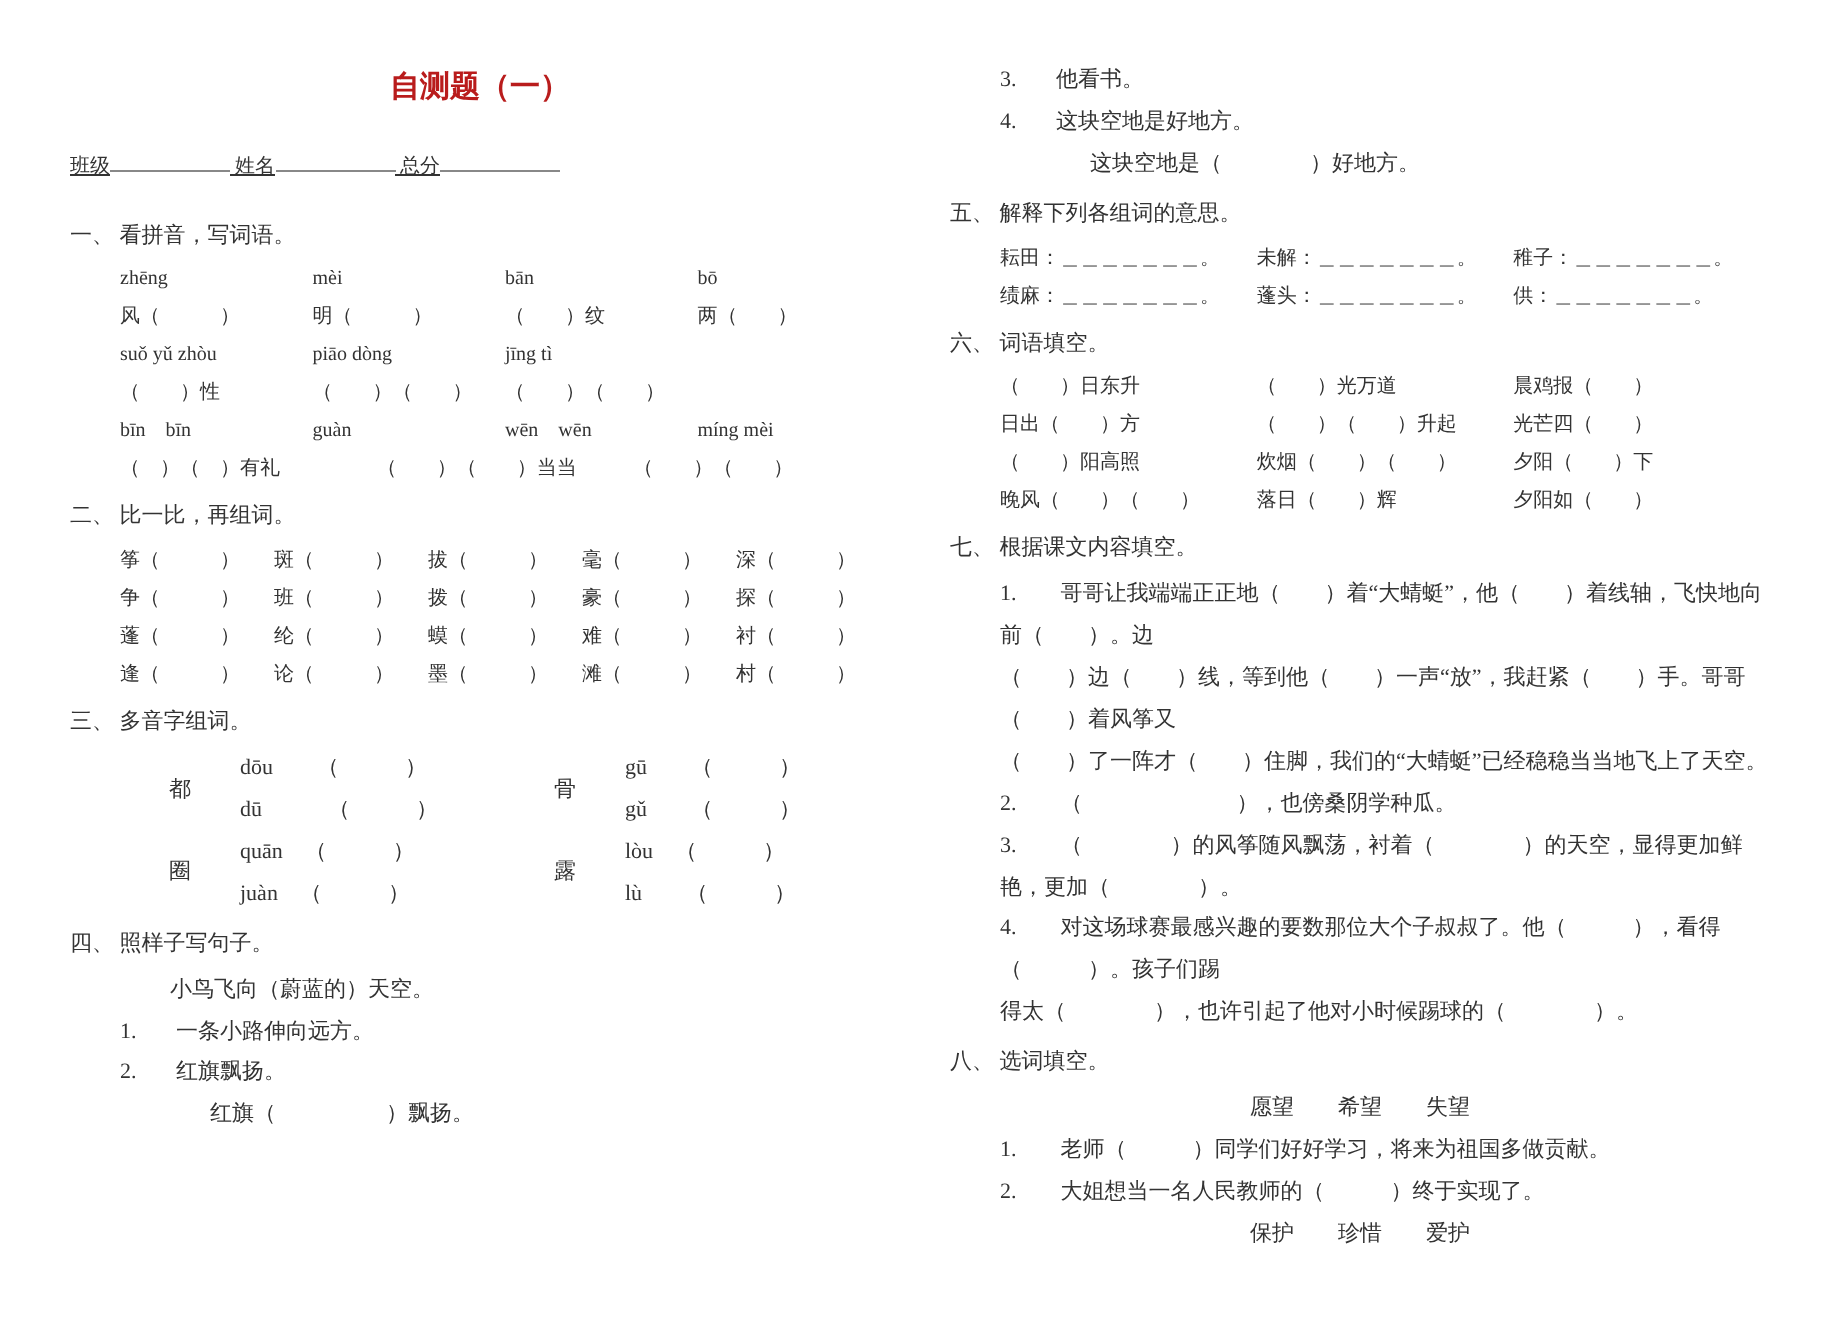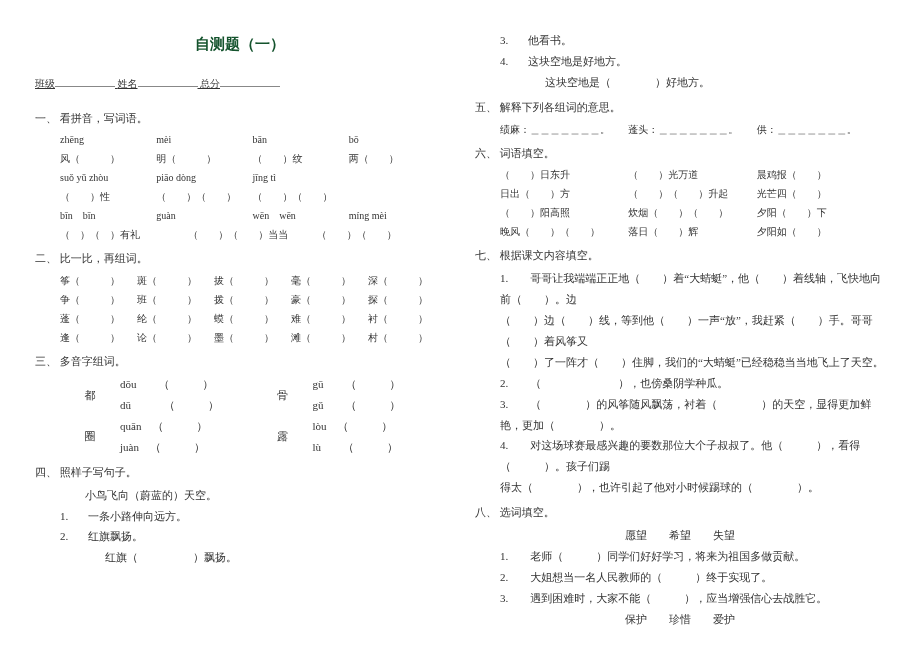--- a/index.html
+++ b/index.html
@@ -13,21 +13,21 @@
       display: flex;
       padding: 30px 20px 10px 20px;
       line-height: 1.9;
     }
     .col {
       width: 50%;
       padding: 0 15px;
     }
     .title {
       text-align: center;
-      color: #14532d;
+      color: #b91c1c;
       font-size: 15px;
       font-weight: bold;
       margin-bottom: 15px;
     }
     .subtitle {
       font-size: 10px;
       margin-bottom: 15px;
       text-decoration: underline;
     }
     .blank { border-bottom: 1px solid #888; display: inline-block; }
@@ -164,20 +164,25 @@
   <div class="indent3">红旗（　　　　　）飘扬。</div>
 </div>
 
 <div class="col">
   <div class="li"><span class="num">3.</span><span>他看书。</span></div>
   <div class="li"><span class="num">4.</span><span>这块空地是好地方。</span></div>
   <div class="indent3">这块空地是（　　　　）好地方。</div>
 
   <div class="section-h">五、 解释下列各组词的意思。</div>
   <div class="ci-row">
+      <span>耘田：＿＿＿＿＿＿＿。</span>
+      <span>未解：＿＿＿＿＿＿＿。</span>
+      <span>稚子：＿＿＿＿＿＿＿。</span>
+    </div>
+  <div class="ci-row">
       <span>绩麻：＿＿＿＿＿＿＿。</span>
       <span>蓬头：＿＿＿＿＿＿＿。</span>
       <span>供：＿＿＿＿＿＿＿。</span>
     </div>
 
   <div class="section-h">六、 词语填空。</div>
   <div class="ci-row">
       <span>（　　）日东升</span>
       <span>（　　）光万道</span>
       <span>晨鸡报（　　）</span>
@@ -204,16 +209,15 @@
   <div class="indent1">（　　）了一阵才（　　）住脚，我们的“大蜻蜓”已经稳稳当当地飞上了天空。</div>
   <div class="indent1">2.　　（　　　　　　　），也傍桑阴学种瓜。</div>
   <div class="indent1">3.　　（　　　　）的风筝随风飘荡，衬着（　　　　）的天空，显得更加鲜艳，更加（　　　　）。</div>
   <div class="indent1">4.　　对这场球赛最感兴趣的要数那位大个子叔叔了。他（　　　），看得（　　　）。孩子们踢</div>
   <div class="indent1">得太（　　　　），也许引起了他对小时候踢球的（　　　　）。</div>
 
   <div class="section-h">八、 选词填空。</div>
   <div class="center-line">愿望　　希望　　失望</div>
   <div class="indent1">1.　　老师（　　　）同学们好好学习，将来为祖国多做贡献。</div>
   <div class="indent1">2.　　大姐想当一名人民教师的（　　　）终于实现了。</div>
-  <div class="indent1">3.　　遇到困难时，大家不能（　　　），应当增强信心去战胜它。</div>
   <div class="center-line">保护　　珍惜　　爱护</div>
 
 </div>
 
 </body></html>

